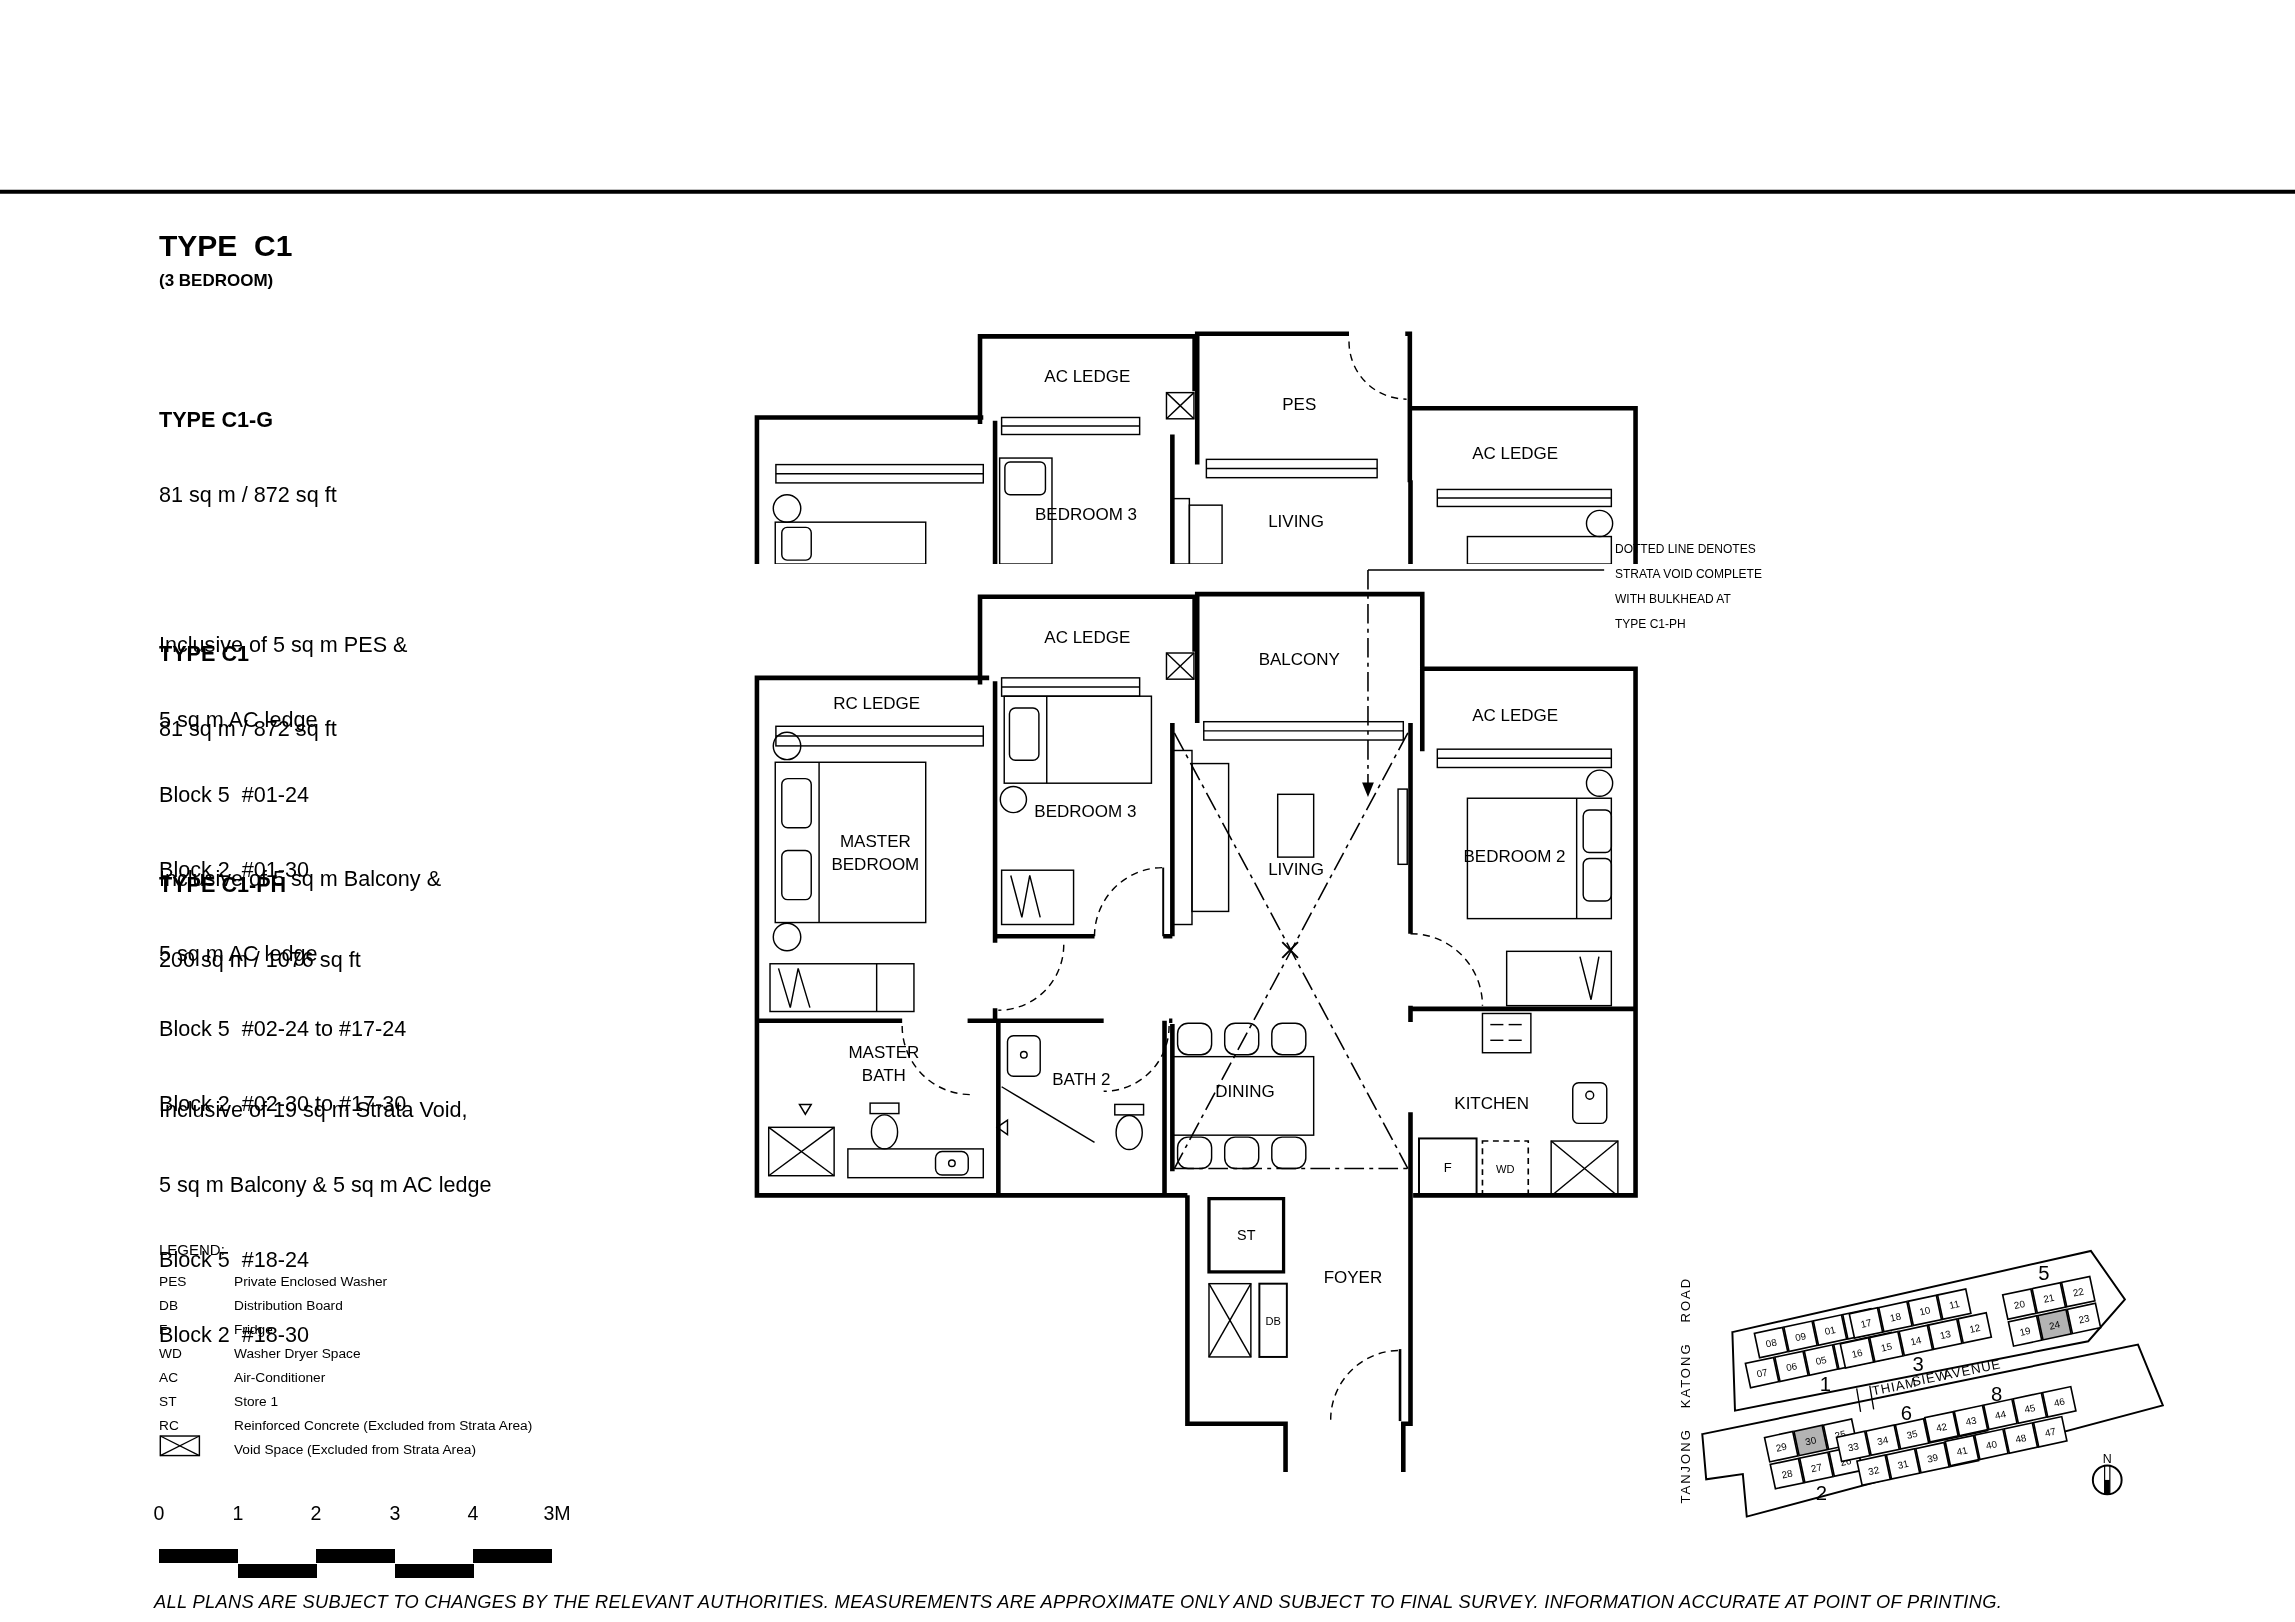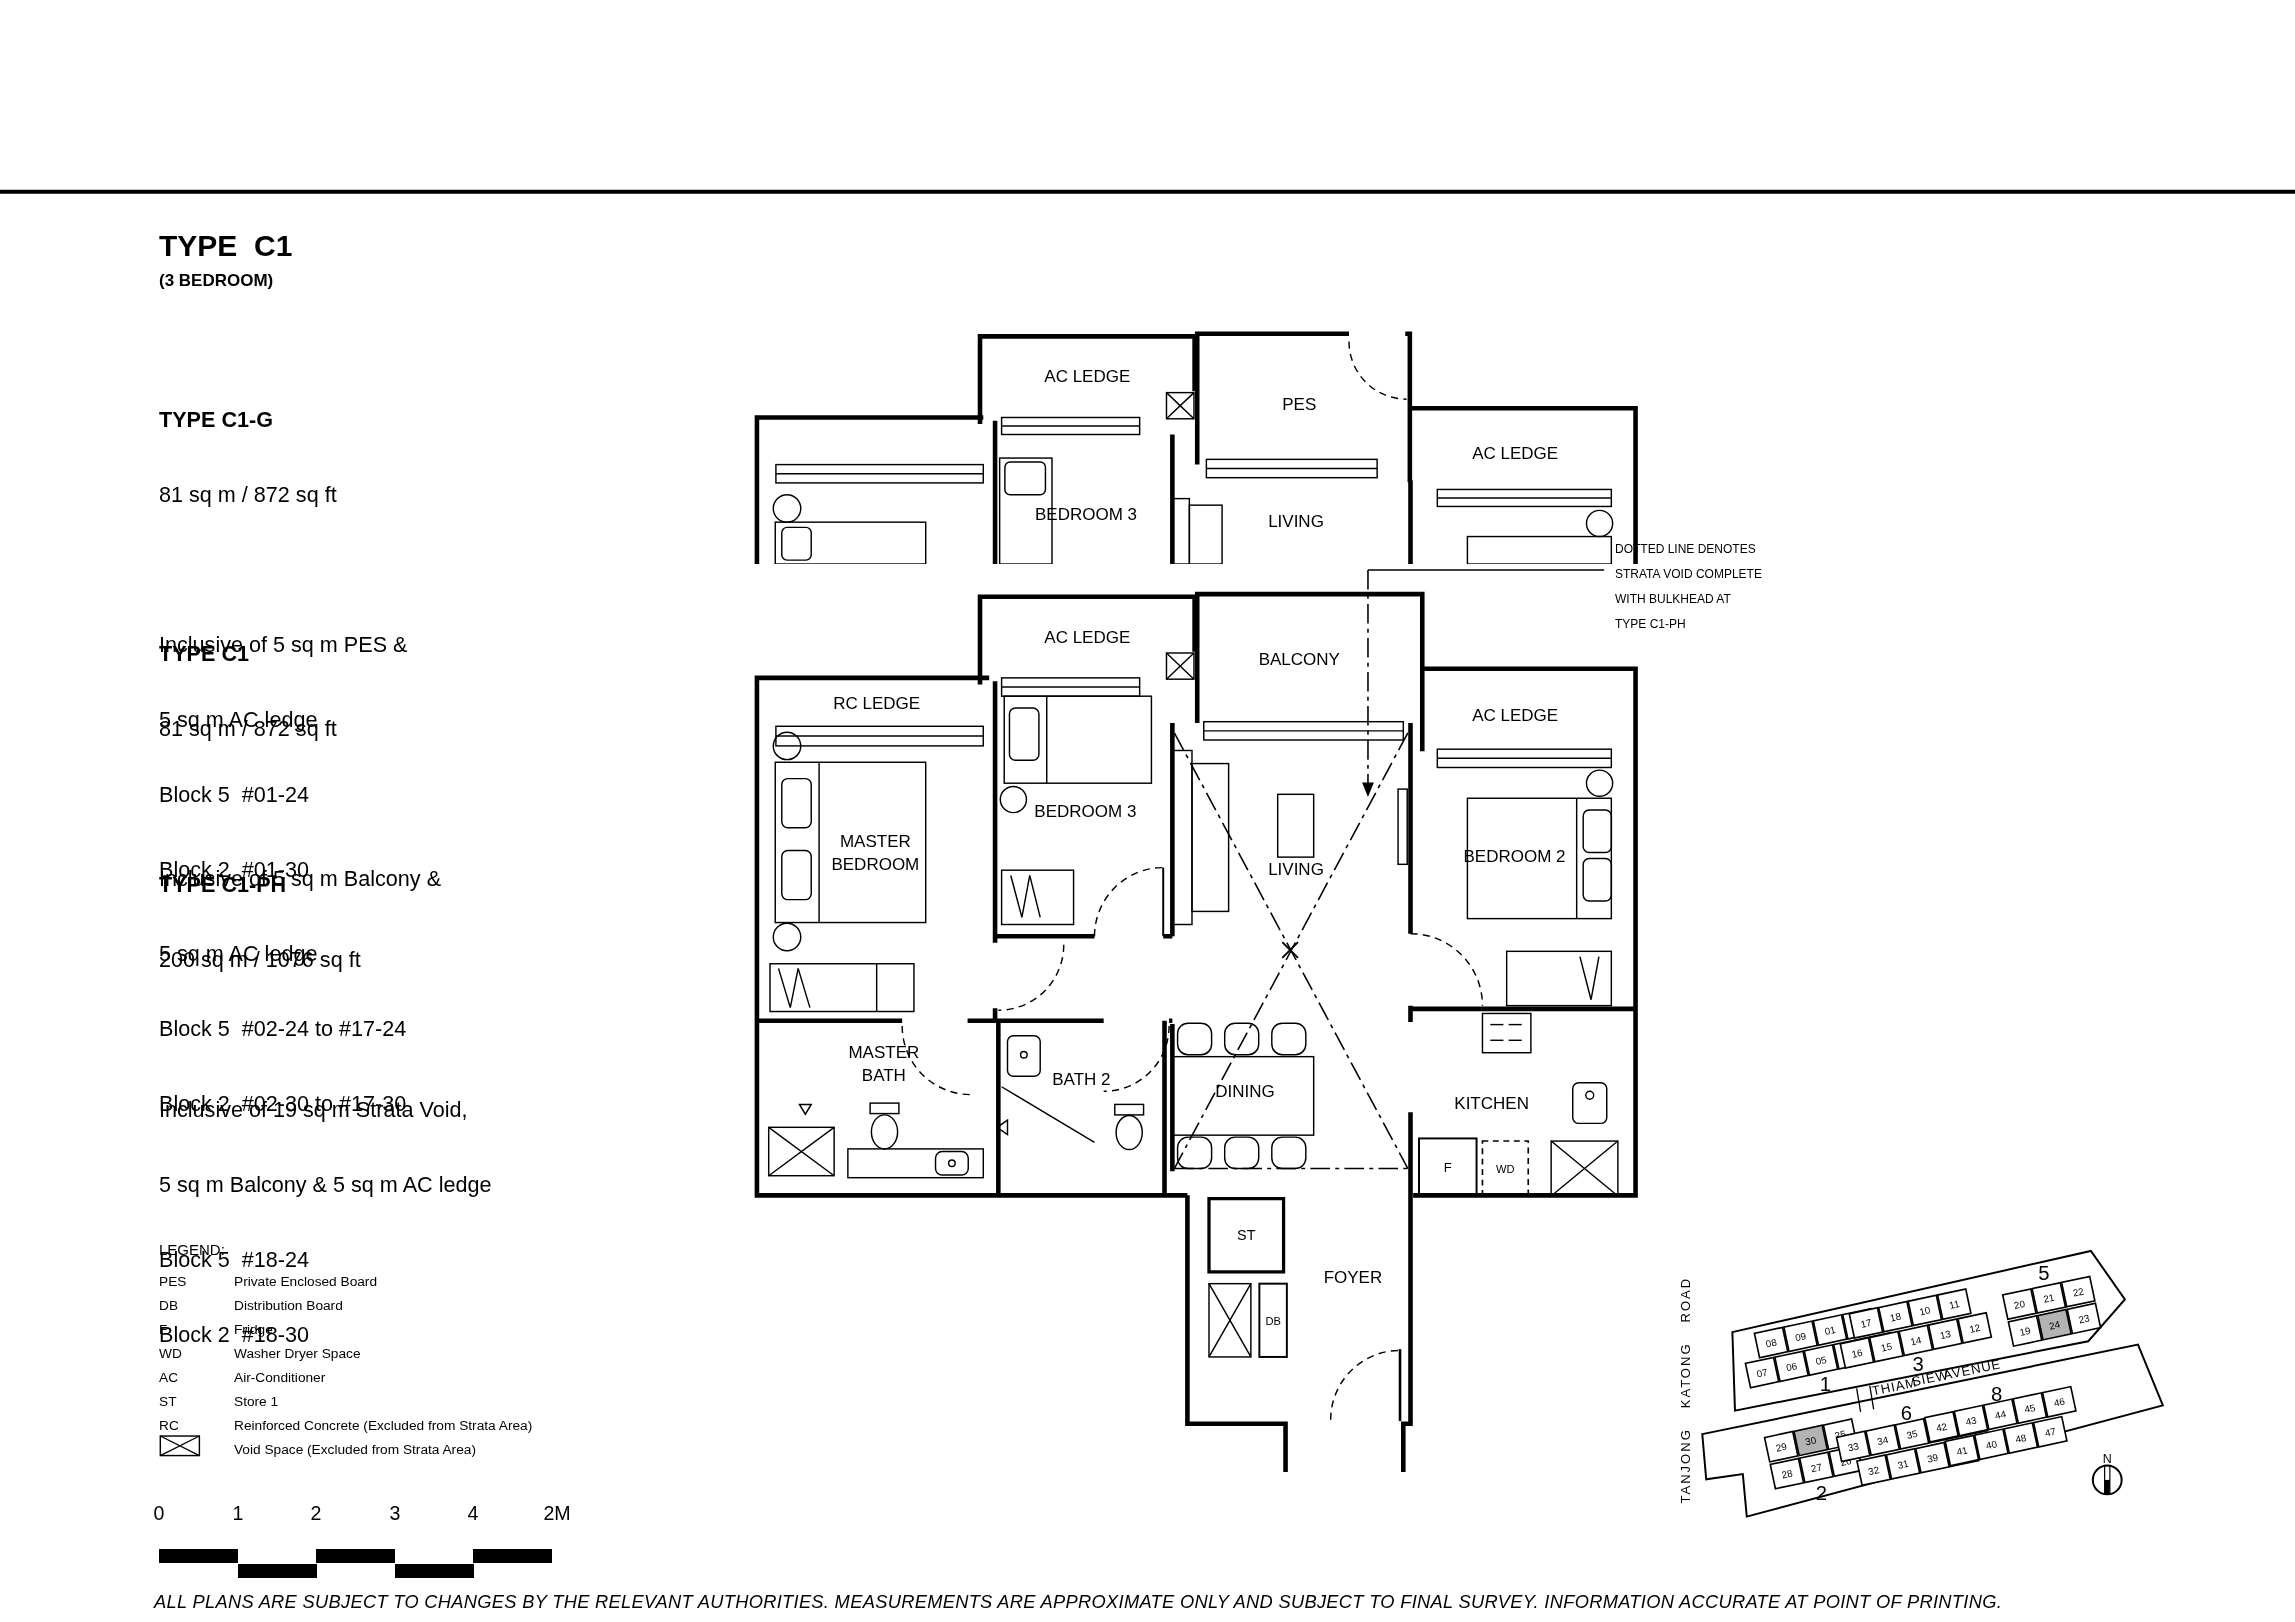--- a/index.html
+++ b/index.html
@@ -431,21 +431,21 @@
   <div>DOTTED LINE DENOTES</div>
   <div>STRATA VOID COMPLETE</div>
   <div>WITH BULKHEAD AT</div>
   <div>TYPE C1-PH</div>
 </div>
 
 <div class="abs legend">
   <div class="lg-title">LEGEND:</div>
   <div class="lg-row">
     <span class="lg-abbr">PES</span>
-    <span>Private Enclosed Board</span>
+    <span>Private Enclosed Washer</span>
   </div>
   <div class="lg-row">
     <span class="lg-abbr">DB</span>
     <span>Distribution Board</span>
   </div>
   <div class="lg-row">
     <span class="lg-abbr">F</span>
     <span>Fridge</span>
   </div>
   <div class="lg-row">
@@ -475,21 +475,21 @@
     <span>Void Space (Excluded from Strata Area)</span>
   </div>
 </div>
 
 <div class="abs scalebar">
   <span class="sb-label" style="left:0px">0</span>
   <span class="sb-label" style="left:79px">1</span>
   <span class="sb-label" style="left:157px">2</span>
   <span class="sb-label" style="left:236px">3</span>
   <span class="sb-label" style="left:314px">4</span>
-  <span class="sb-label" style="left:398px">2M</span>
+  <span class="sb-label" style="left:398px">3M</span>
   <div class="sb-bar sb-top" style="left:0px;width:79px"></div>
   <div class="sb-bar sb-bot" style="left:79px;width:79px"></div>
   <div class="sb-bar sb-top" style="left:157px;width:79px"></div>
   <div class="sb-bar sb-bot" style="left:236px;width:79px"></div>
   <div class="sb-bar sb-top" style="left:314px;width:79px"></div>
 </div>
 
 <div class="abs disclaimer">ALL PLANS ARE SUBJECT TO CHANGES BY THE RELEVANT AUTHORITIES. MEASUREMENTS ARE APPROXIMATE ONLY AND SUBJECT TO FINAL SURVEY. INFORMATION ACCURATE AT POINT OF PRINTING.</div>
 
 </div>

